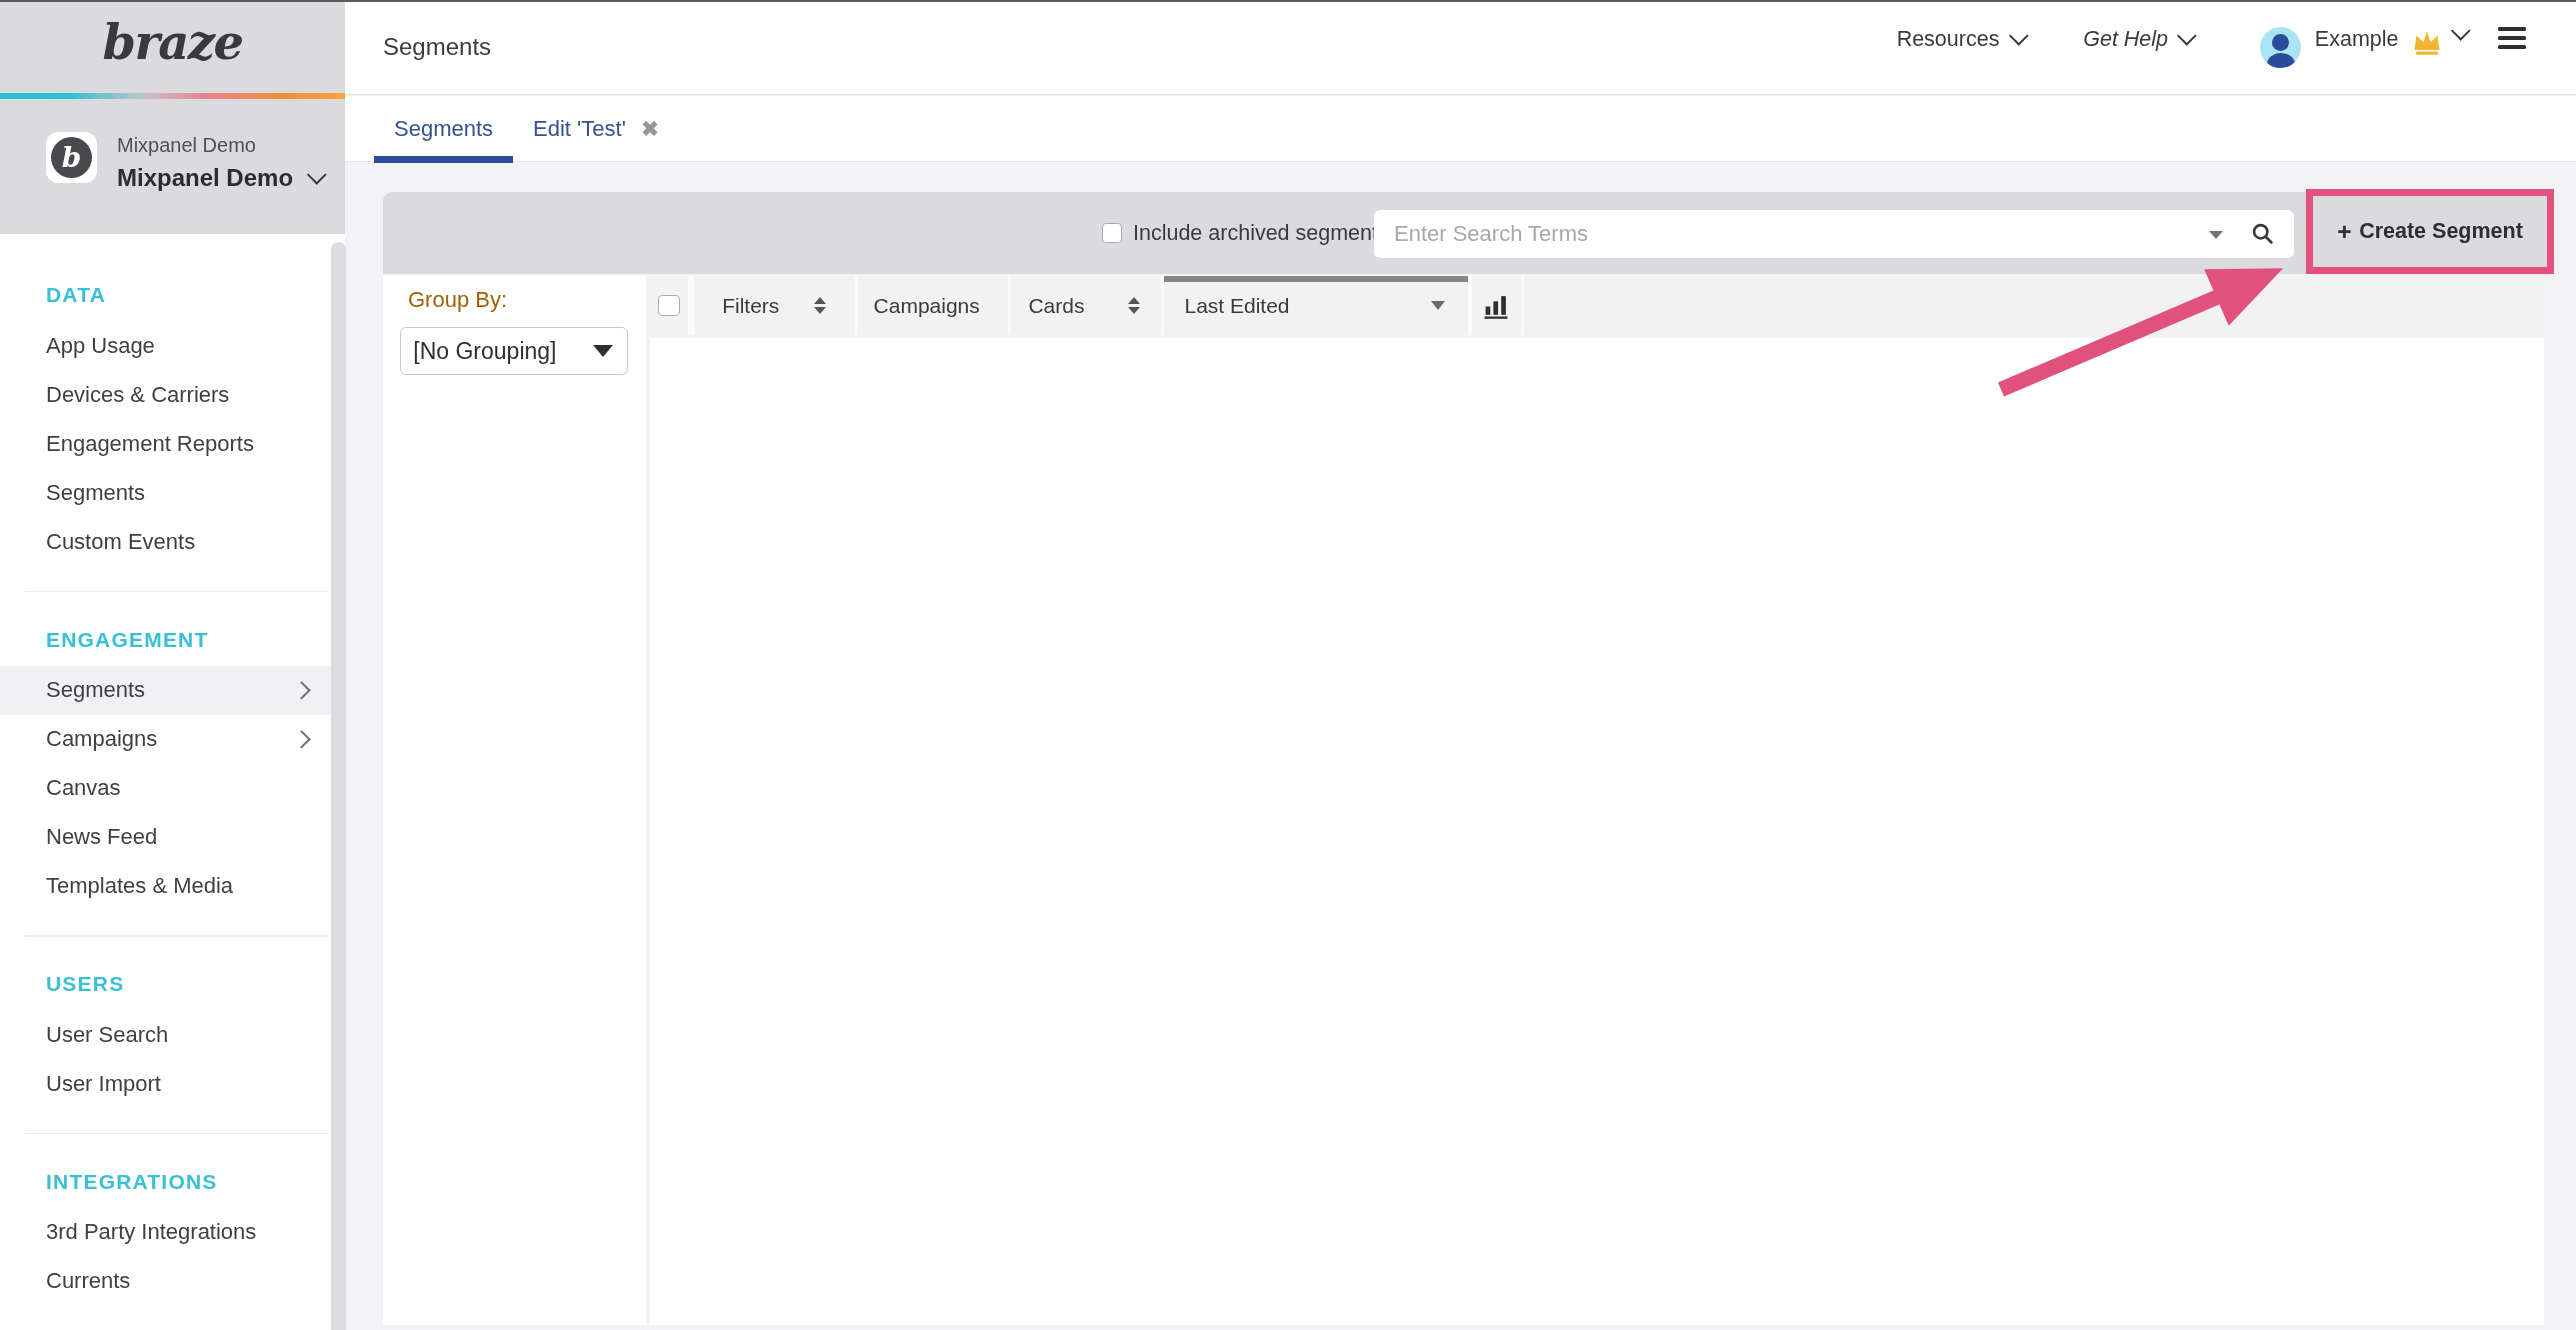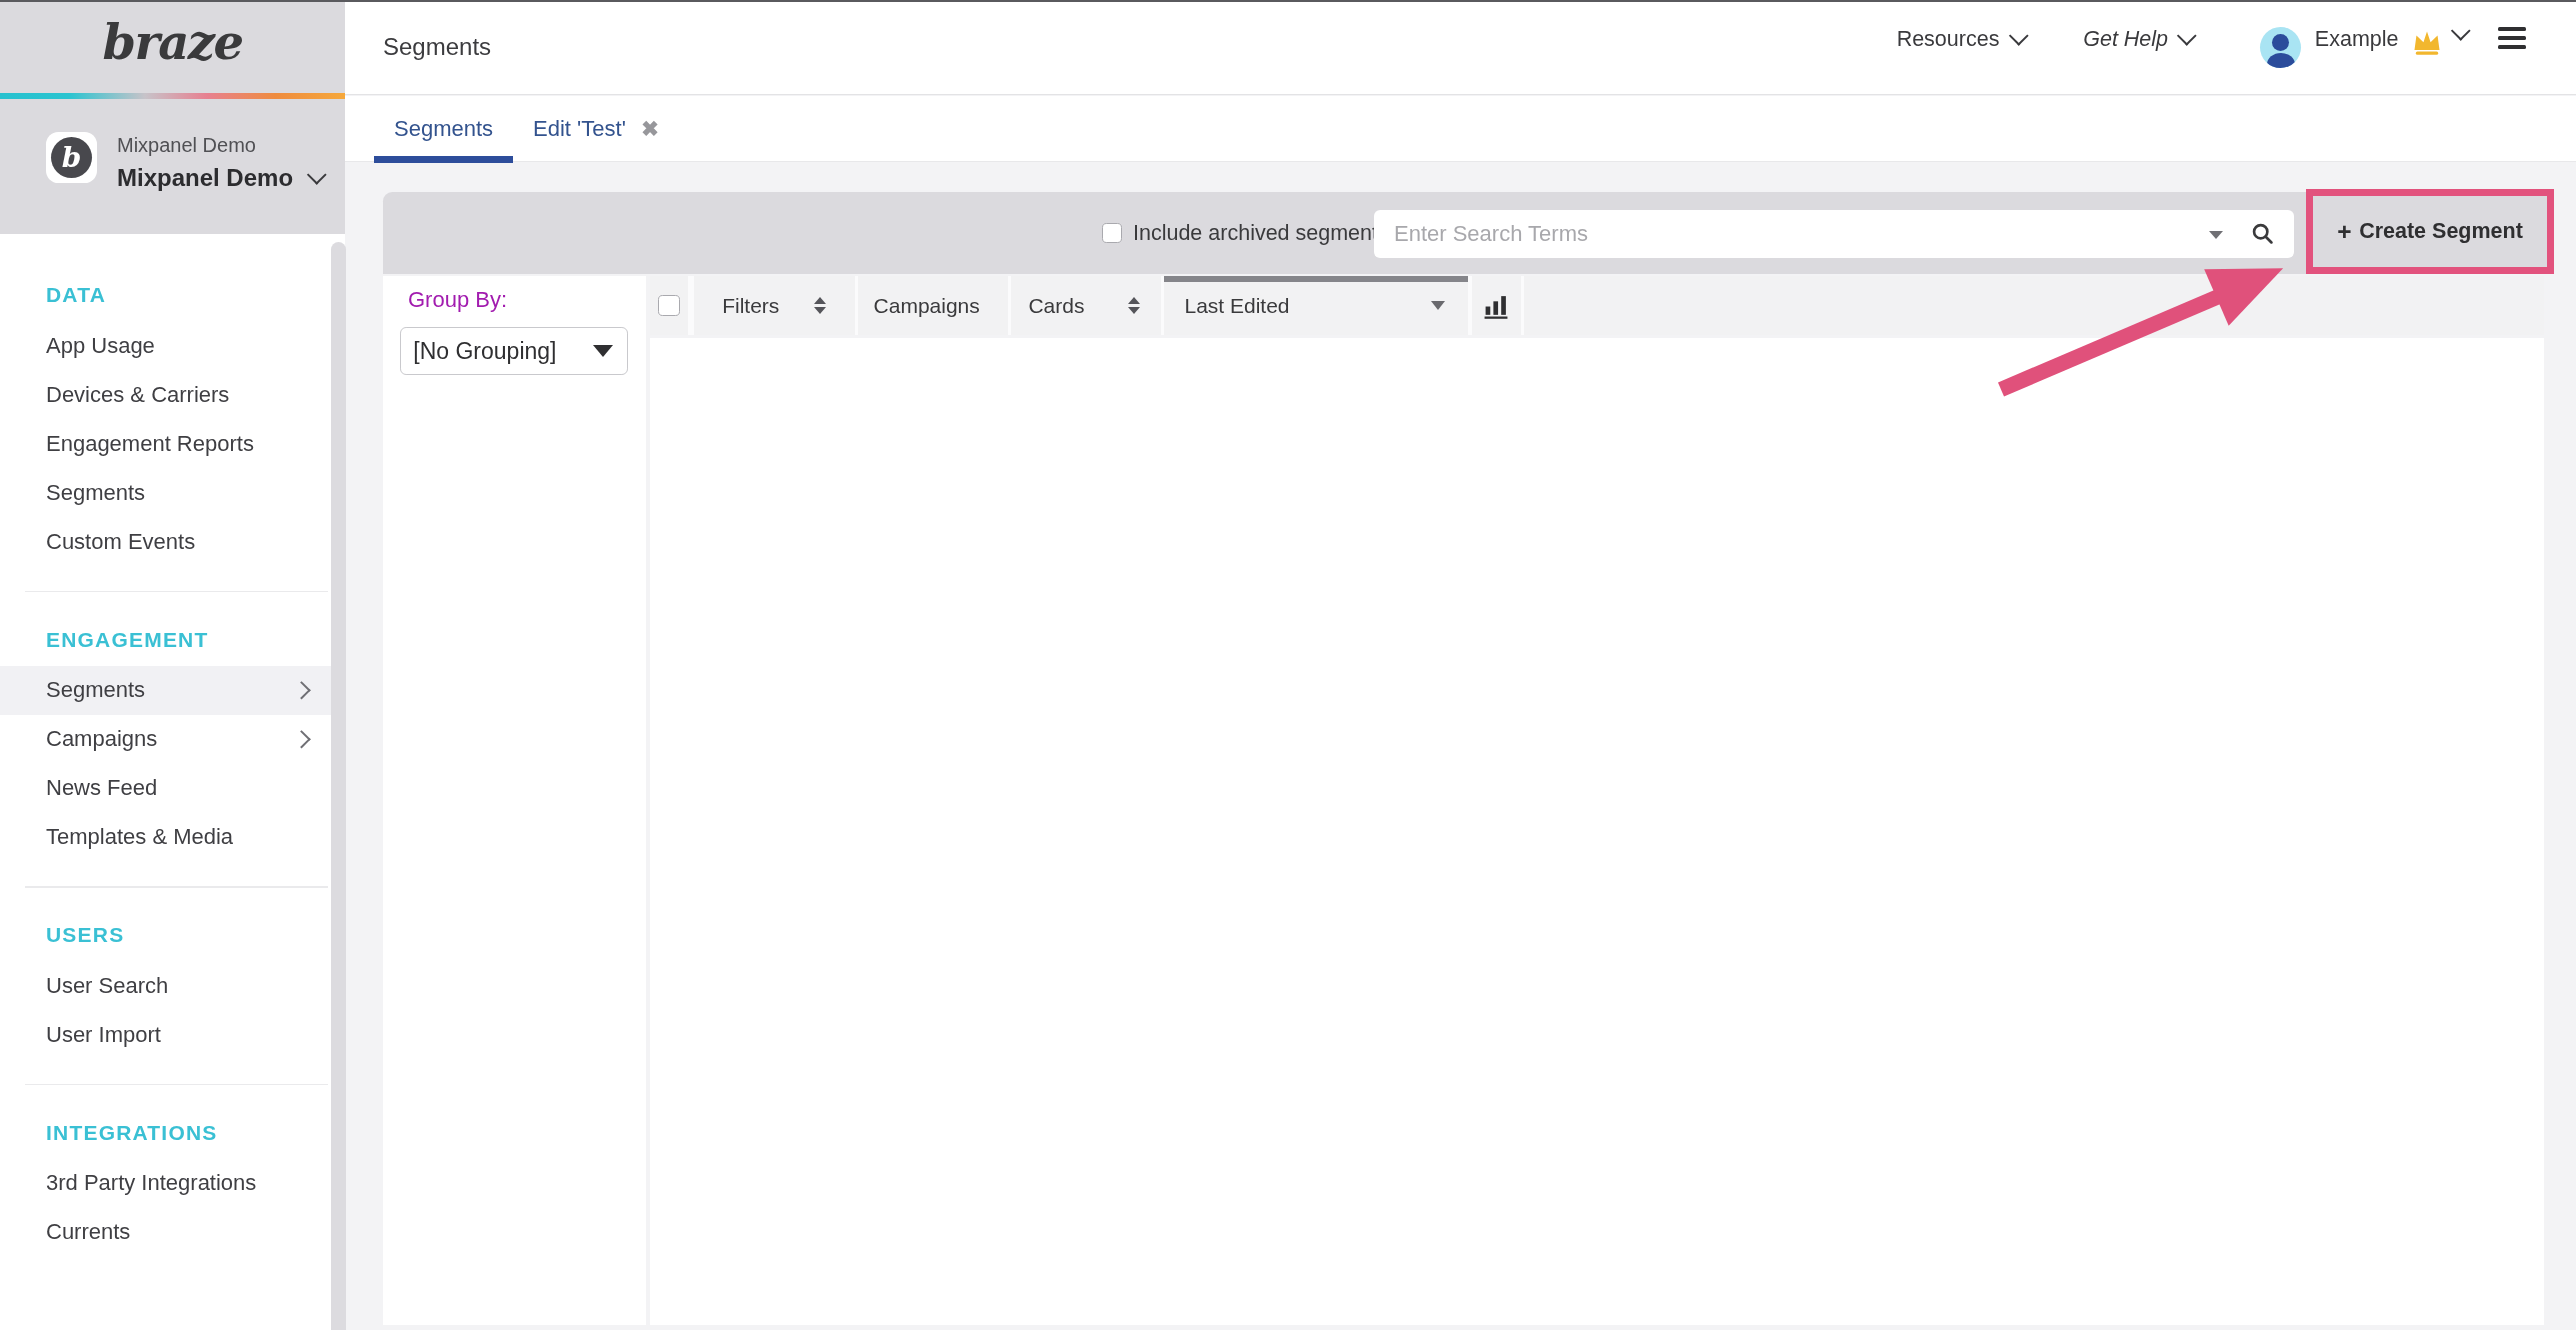--- a/index.html
+++ b/index.html
@@ -62,21 +62,21 @@
   .caret-sm{position:absolute;right:71px;top:21px;width:0;height:0;border-left:7px solid transparent;border-right:7px solid transparent;border-top:8.4px solid #707075;cursor:pointer;}
   .search-icon{position:absolute;right:20px;top:11.5px;cursor:pointer;}
 
   
   .create-box{position:absolute;left:2306px;top:189px;width:248px;height:85px;border:7px solid #e2527d;box-sizing:border-box;background:#dbdade;display:flex;align-items:center;justify-content:center;z-index:6;cursor:pointer;}
   .create-plus{font-size:24.5px;font-weight:700;color:#2f2f31;margin-right:7.7px;}
   .create-label{font-size:21.5px;font-weight:600;color:#2f2f31;}
 
   
   .group-panel{position:absolute;left:383px;top:276px;width:263px;height:1049px;background:#fff;z-index:2;}
-  .group-label{position:absolute;left:25px;top:10.7px;font-size:22px;color:#a21caf;}
+  .group-label{position:absolute;left:25px;top:10.7px;font-size:22px;color:#a16207;}
   .group-select{position:absolute;left:17px;top:51px;width:228px;height:48px;background:#fff;border:1.5px solid #c9c9cd;border-radius:6.1px;box-sizing:border-box;display:flex;align-items:center;cursor:pointer;}
   .group-select-value{margin-left:12.3px;font-size:23px;color:#2f2f31;}
   .group-caret{margin-left:auto;margin-right:14px;width:0;height:0;border-left:10px solid transparent;border-right:10px solid transparent;border-top:12.3px solid #2f2f31;}
 
   
   .thead{position:absolute;left:650px;top:276px;width:1894px;height:59px;display:flex;z-index:2;}
   .th{background:#f2f2f3;display:flex;align-items:center;position:relative;box-sizing:border-box;font-size:21px;color:#3a3a3c;}
   .th-sep{width:3.1px;background:#fbfbfc;}
   .th-check{width:38px;justify-content:center;}
   .th-check .cb{position:static;width:21.5px;height:21.5px;}
@@ -183,20 +183,23 @@
       <div class="nav-h">ENGAGEMENT</div>
       <div class="nav-item active">
         <span>Segments</span>
         <span class="chev-right"></span>
       </div>
       <div class="nav-item">
         <span>Campaigns</span>
         <span class="chev-right"></span>
       </div>
       <div class="nav-item">
+          <span>Canvas</span>
+        </div>
+      <div class="nav-item">
           <span>News Feed</span>
         </div>
       <div class="nav-item">
           <span>Templates &amp; Media</span>
         </div>
 
       <div class="divider"></div>
       <div class="nav-h">USERS</div>
       <div class="nav-item">
           <span>User Search</span>

